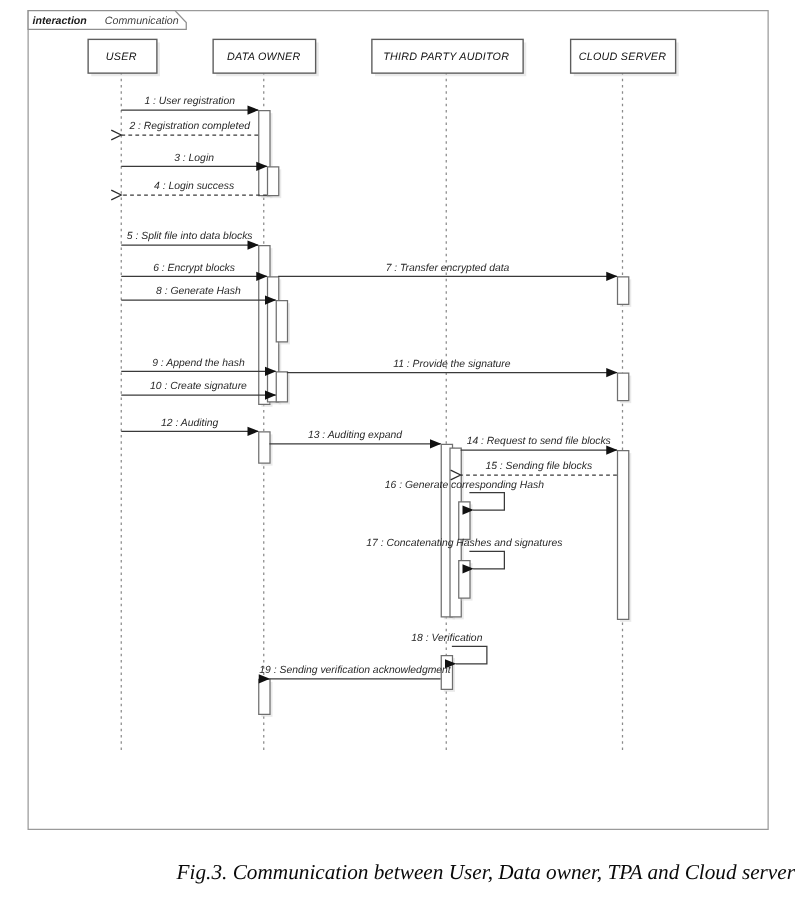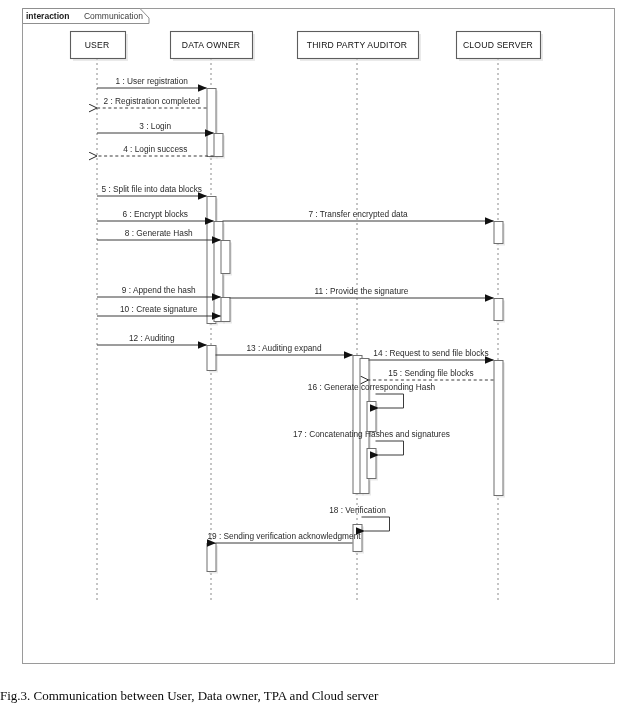--- a/index.html
+++ b/index.html
@@ -2,39 +2,39 @@
 <html><head>
 <meta charset="utf-8">
 <style>
   html,body{margin:0;padding:0;}
   body{
     width:636px;height:720px;
     background:#ffffff;
     font-family:"Liberation Sans", sans-serif;
     overflow:hidden;
   }
-  #root{position:relative;width:636px;height:720px;}
+  #root{position:relative;width:636px;height:720px;font-style:italic;}
   svg#diagram{position:absolute;left:0;top:0;display:block;}
   .frame-rect{fill:#ffffff;stroke:#9a9a9a;stroke-width:1;}
   .frame-tab{fill:#ffffff;stroke:#8f8f8f;stroke-width:1;}
   .frame-kind{font-size:8.5px;font-weight:bold;fill:#1b1b1b;}
   .frame-name{font-size:8.5px;fill:#3d3d3d;}
   .head-shadow{fill:#d9d9d9;opacity:.55;}
   .head-box{fill:#ffffff;stroke:#5d5d5d;stroke-width:1.1;}
   .head-label{font-size:8.6px;fill:#111111;text-anchor:middle;letter-spacing:.2px;}
   .lifeline{stroke:#8a8a8a;stroke-width:1;stroke-dasharray:2 3;}
   .act-shadow{fill:#d5d5d5;opacity:.5;}
   .act{fill:#ffffff;stroke:#6f6f6f;stroke-width:1;}
   .msg-line{stroke:#3a3a3a;stroke-width:1;fill:none;}
   .msg-line.dashed{stroke-dasharray:3 2.6;}
   .msg-label{font-size:8.3px;fill:#2a2a2a;text-anchor:middle;}
   .caption{
-    position:absolute;left:0;width:636px;text-align:left;
+    position:absolute;left:0;width:636px;text-align:right;
     font-family:"Liberation Serif", serif;
-    font-size:13px;color:#0a0a0a;
+    font-size:17px;color:#0a0a0a;
   }
 </style>
 </head>
 <body>
 
 <div id="root">
   <svg id="diagram" width="636" height="672">
     <g id="frame-layer">
         <rect x="22.5" y="8.5" width="592" height="655" class="frame-rect"></rect>
         <path d="M22.5,8.5 H140 L149,18 V23.5 H22.5 Z" class="frame-tab"></path>

